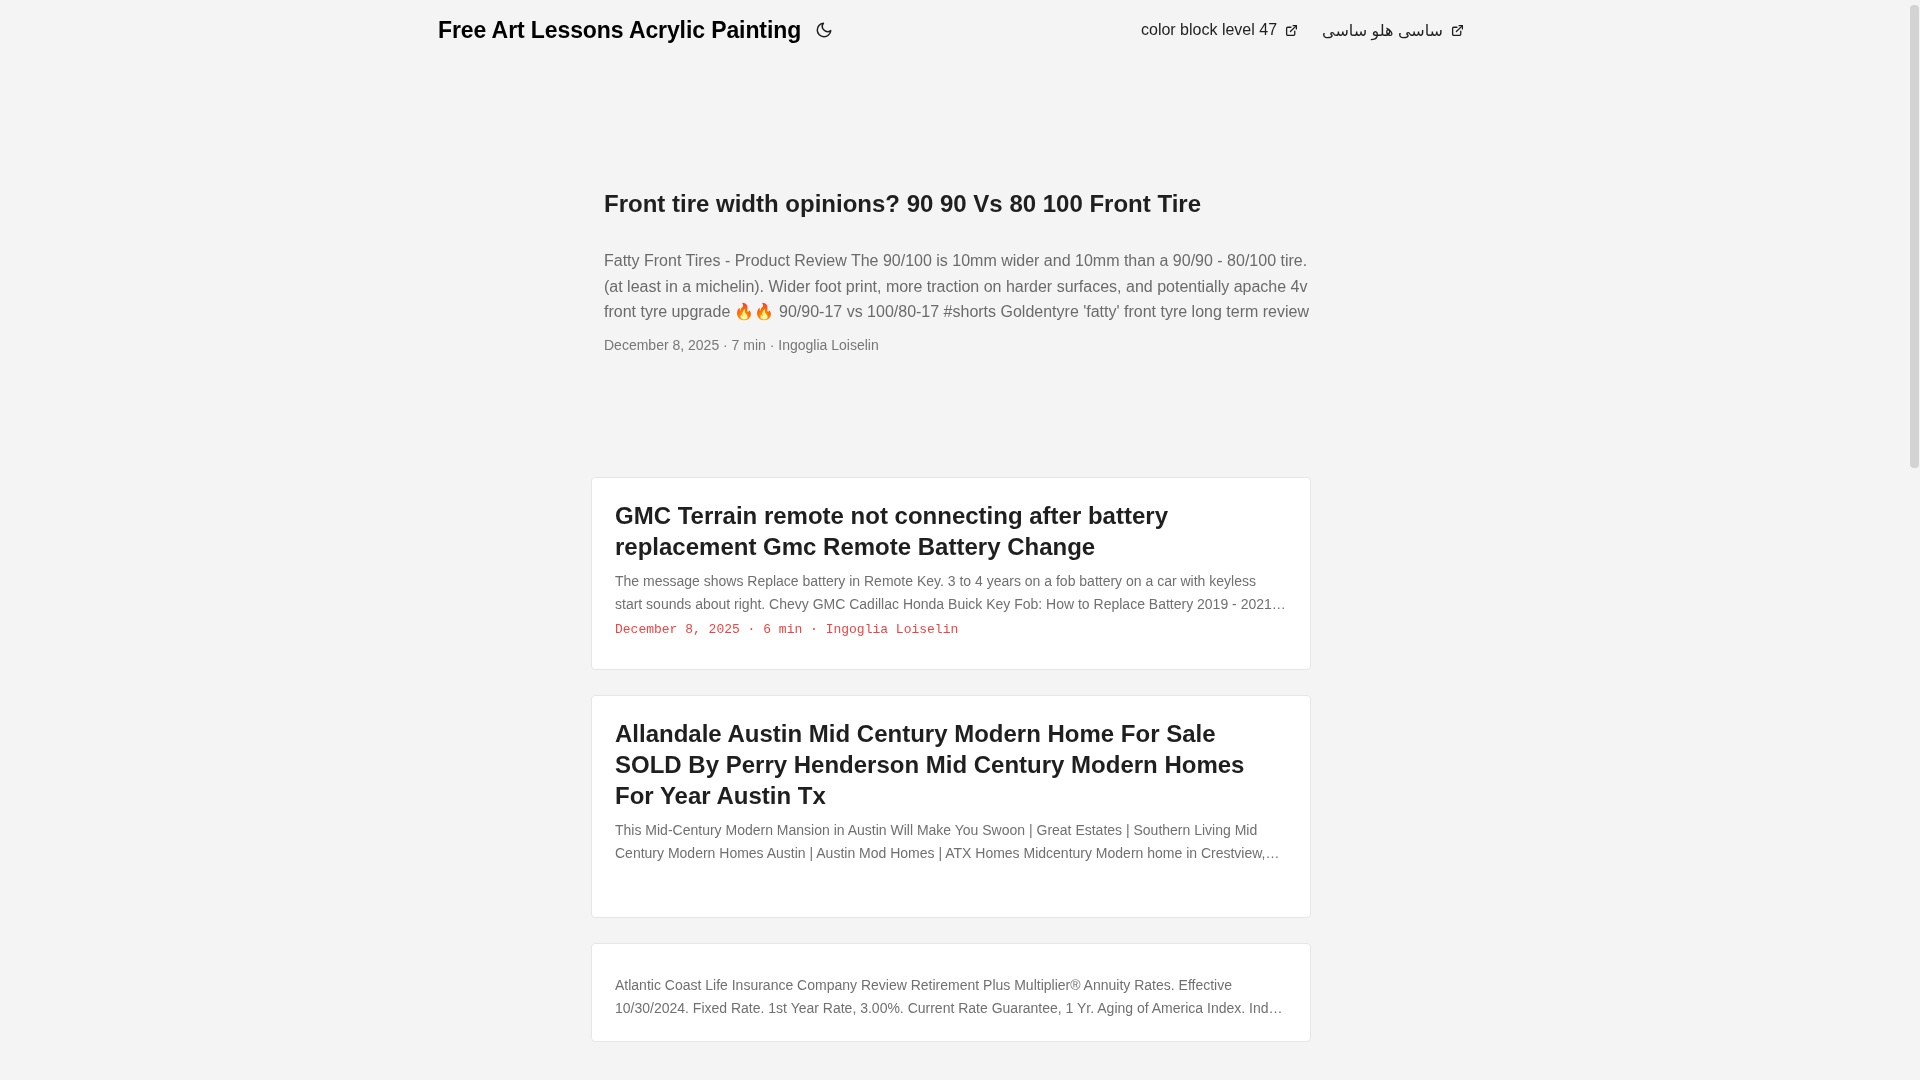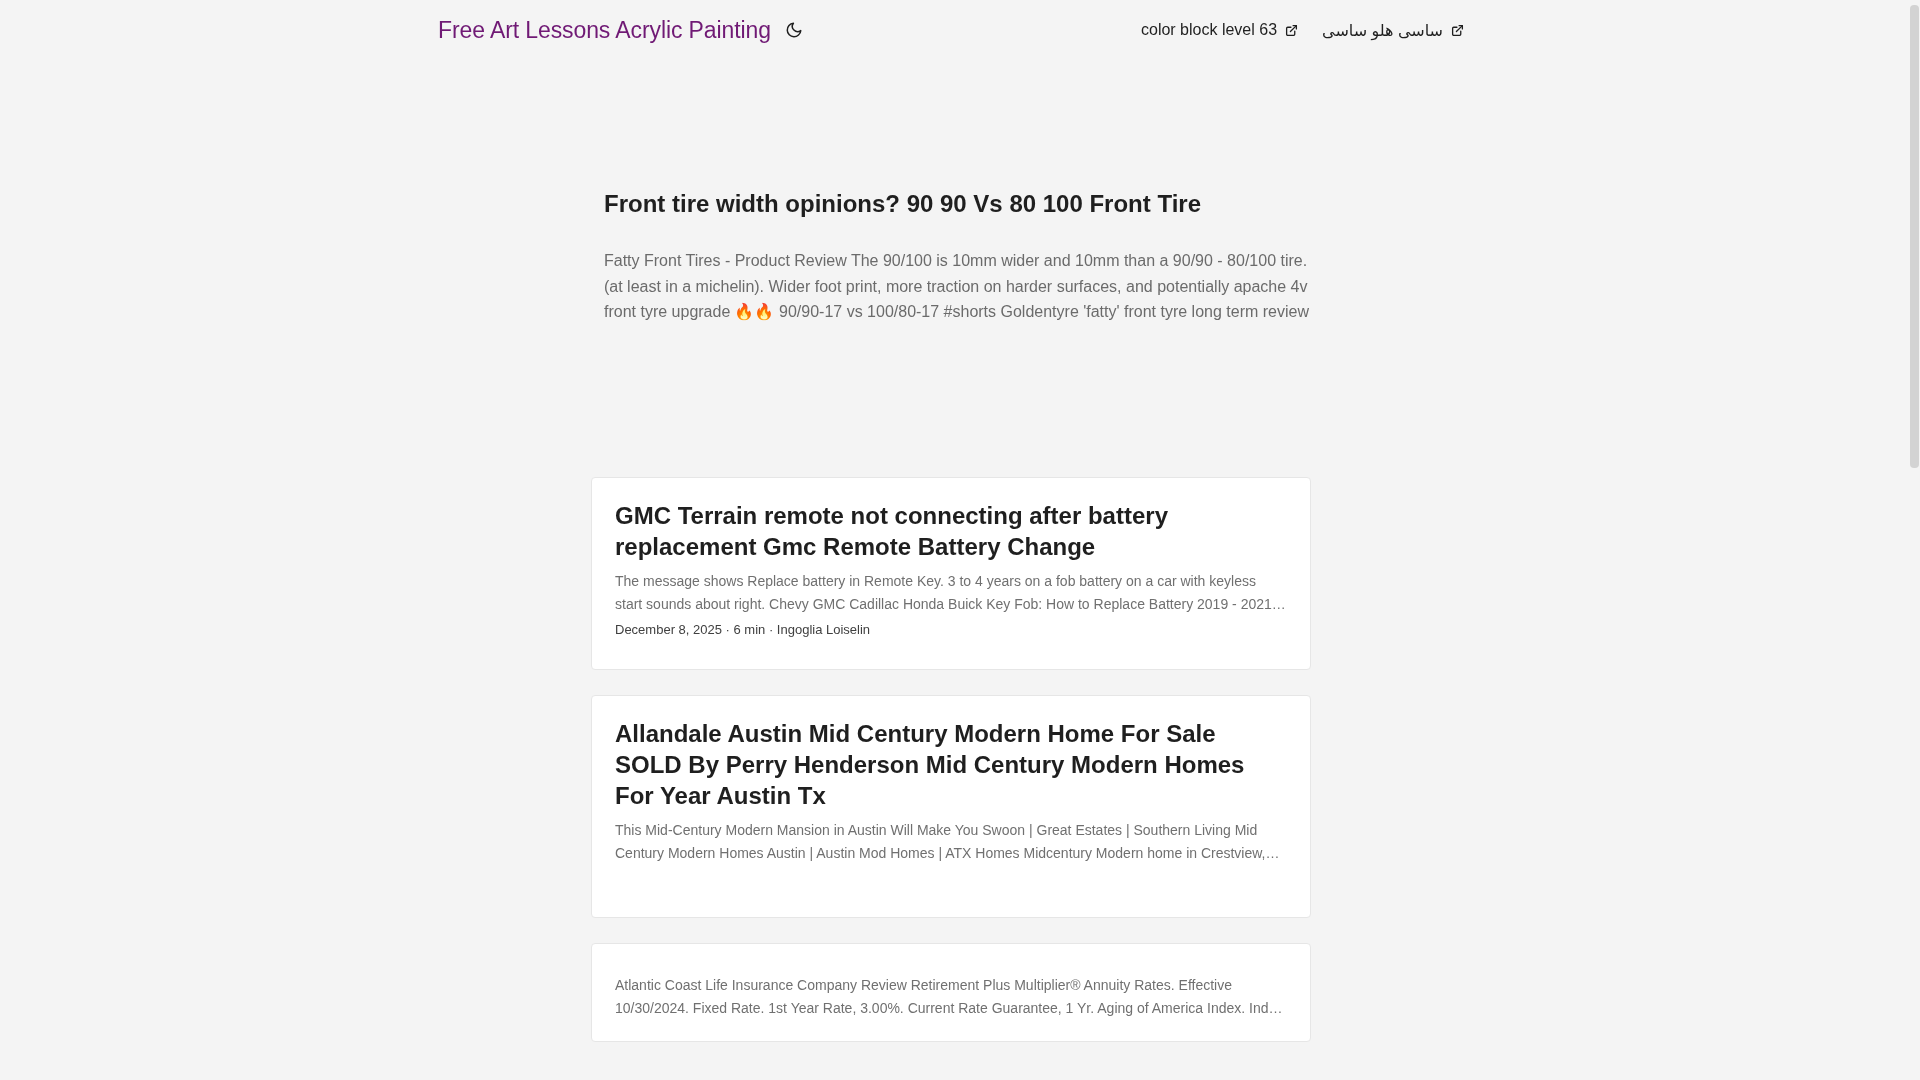--- a/index.html
+++ b/index.html
@@ -8,21 +8,21 @@
     background: #f4f4f4;
     font-family: "Liberation Sans", "DejaVu Sans", sans-serif;
     color: #1f1f1f;
     position: relative;
   }
   .header {
     position: absolute; left: 438px; top: 0; width: 1026px; height: 60px;
     display: flex; align-items: center; justify-content: space-between;
   }
   .brand { display: flex; align-items: center; gap: 12px; }
-  .brand-title { font-size: 23px; font-weight: 400; color: #701a75; letter-spacing: -0.1px; }
+  .brand-title { font-size: 23px; font-weight: 700; color: #000000; letter-spacing: -0.1px; }
   .theme-toggle { width: 22px; height: 22px; display: flex; align-items: center; justify-content: center; cursor: pointer; }
   .nav { display: flex; align-items: center; gap: 24px; }
   .nav-link { display: flex; align-items: center; gap: 8px; font-size: 16px; color: #1f1f1f; text-decoration: none; }
   .ext-icon { width: 13px; height: 13px; display: inline-flex; }
 
   .featured {
     position: absolute; left: 604px; top: 186px; width: 712px;
   }
   .featured-title { font-size: 24px; font-weight: 700; color: #1f1f1f; line-height: 36px; }
   .featured-desc {
@@ -34,42 +34,42 @@
   .posts { position: absolute; left: 591px; top: 477px; width: 720px; }
   .card {
     background: #ffffff; border: 1px solid #e6e6e6; border-radius: 4px;
     padding: 22px 23px 22px 23px; margin-bottom: 25px;
   }
   .card-title { font-size: 24px; font-weight: 700; line-height: 31px; color: #1f1f1f; }
   .card-desc {
     margin-top: 8px; font-size: 14px; line-height: 22.5px; color: #707070;
     display: -webkit-box; -webkit-line-clamp: 2; -webkit-box-orient: vertical; overflow: hidden;
   }
-  .card-meta { margin-top: 7px; font-size: 13px; color: #404040; }
+  .card-meta { margin-top: 7px; font-size: 13px; color: #ef4444; font-family: Liberation Mono, monospace; }
   .card-1 { height: 193px; }
   .card-2 { height: 223px; }
 
   .scrollbar-track { position: absolute; right: 0; top: 0; width: 16px; height: 1080px; background: #f4f4f4; }
   .scrollbar-thumb { position: absolute; left: 6px; top: 5px; width: 9px; height: 463px; background: #d3d3d3; border-radius: 4px; }
 </style>
 </head>
 <body>
 
 <header class="header">
   <div class="brand">
     <a class="brand-title">Free Art Lessons Acrylic Painting</a>
     <span class="theme-toggle">
       <svg width="18" height="18" viewBox="0 0 24 24" fill="none" stroke="#1f1f1f" stroke-width="2" stroke-linecap="round" stroke-linejoin="round">
           <path d="M21 12.79A9 9 0 1 1 11.21 3 7 7 0 0 0 21 12.79z"></path>
         </svg>
     </span>
   </div>
   <nav class="nav">
     <a class="nav-link">
-      <span>color block level 63</span>
+      <span>color block level 47</span>
       <span class="ext-icon">
         <svg width="13" height="13" viewBox="0 0 24 24" fill="none" stroke="#1f1f1f" stroke-width="2.4" stroke-linecap="round" stroke-linejoin="round">
             <path d="M18 13v6a2 2 0 0 1-2 2H5a2 2 0 0 1-2-2V8a2 2 0 0 1 2-2h6"></path>
             <polyline points="15 3 21 3 21 9"></polyline>
             <line x1="10" y1="14" x2="21" y2="3"></line>
           </svg>
       </span>
     </a>
     <a class="nav-link">
       <span dir="rtl">ساسی هلو ساسی</span>
@@ -80,20 +80,21 @@
             <line x1="10" y1="14" x2="21" y2="3"></line>
           </svg>
       </span>
     </a>
   </nav>
 </header>
 
 <article class="featured">
   <h2 class="featured-title">Front tire width opinions? 90 90 Vs 80 100 Front Tire</h2>
   <p class="featured-desc">Fatty Front Tires - Product Review The 90/100 is 10mm wider and 10mm than a 90/90 - 80/100 tire. (at least in a michelin). Wider foot print, more traction on harder surfaces, and potentially apache 4v front tyre upgrade 🔥🔥 90/90-17 vs 100/80-17 #shorts Goldentyre 'fatty' front tyre long term review</p>
+  <div class="featured-meta">December 8, 2025 · 7 min · Ingoglia Loiselin</div>
 </article>
 
 <section class="posts">
   <article class="card card-1">
     <h2 class="card-title">GMC Terrain remote not connecting after battery replacement Gmc Remote Battery Change</h2>
     <p class="card-desc">The message shows Replace battery in Remote Key. 3 to 4 years on a fob battery on a car with keyless start sounds about right. Chevy GMC Cadillac Honda Buick Key Fob: How to Replace Battery 2019 - 2021 GMC Terrain</p>
     <div class="card-meta">December 8, 2025 · 6 min · Ingoglia Loiselin</div>
   </article>
   <article class="card card-2">
     <h2 class="card-title">Allandale Austin Mid Century Modern Home For Sale SOLD By Perry Henderson Mid Century Modern Homes For Year Austin Tx</h2>

